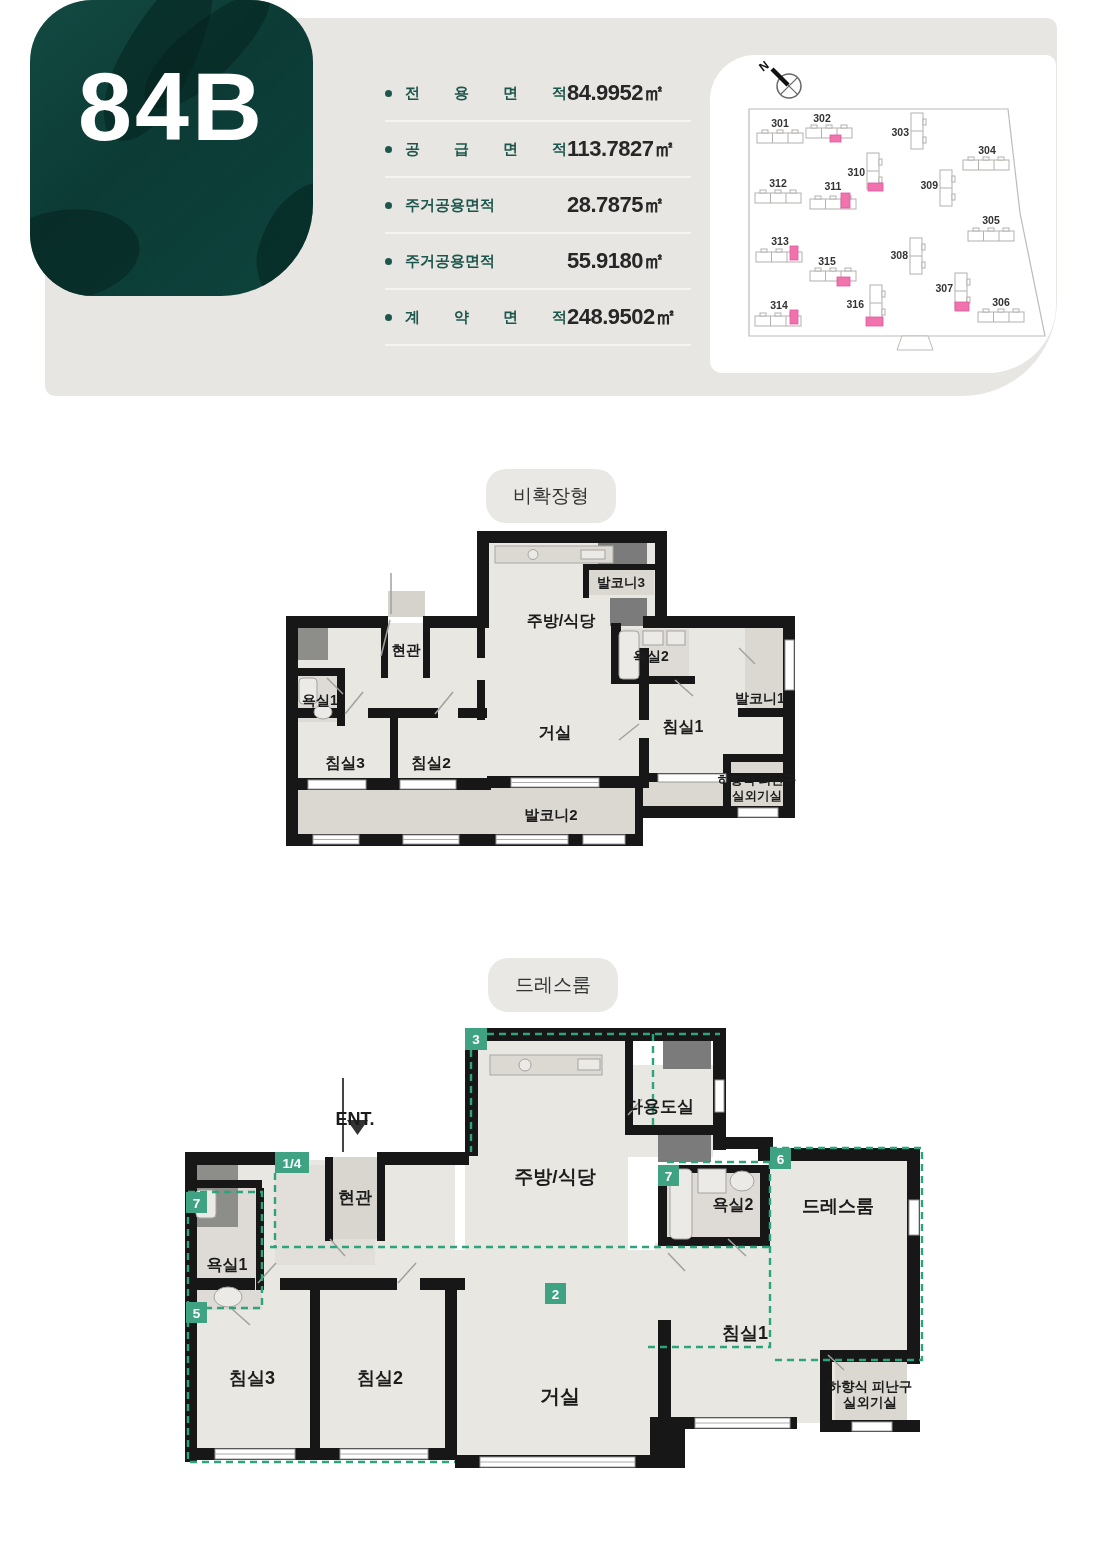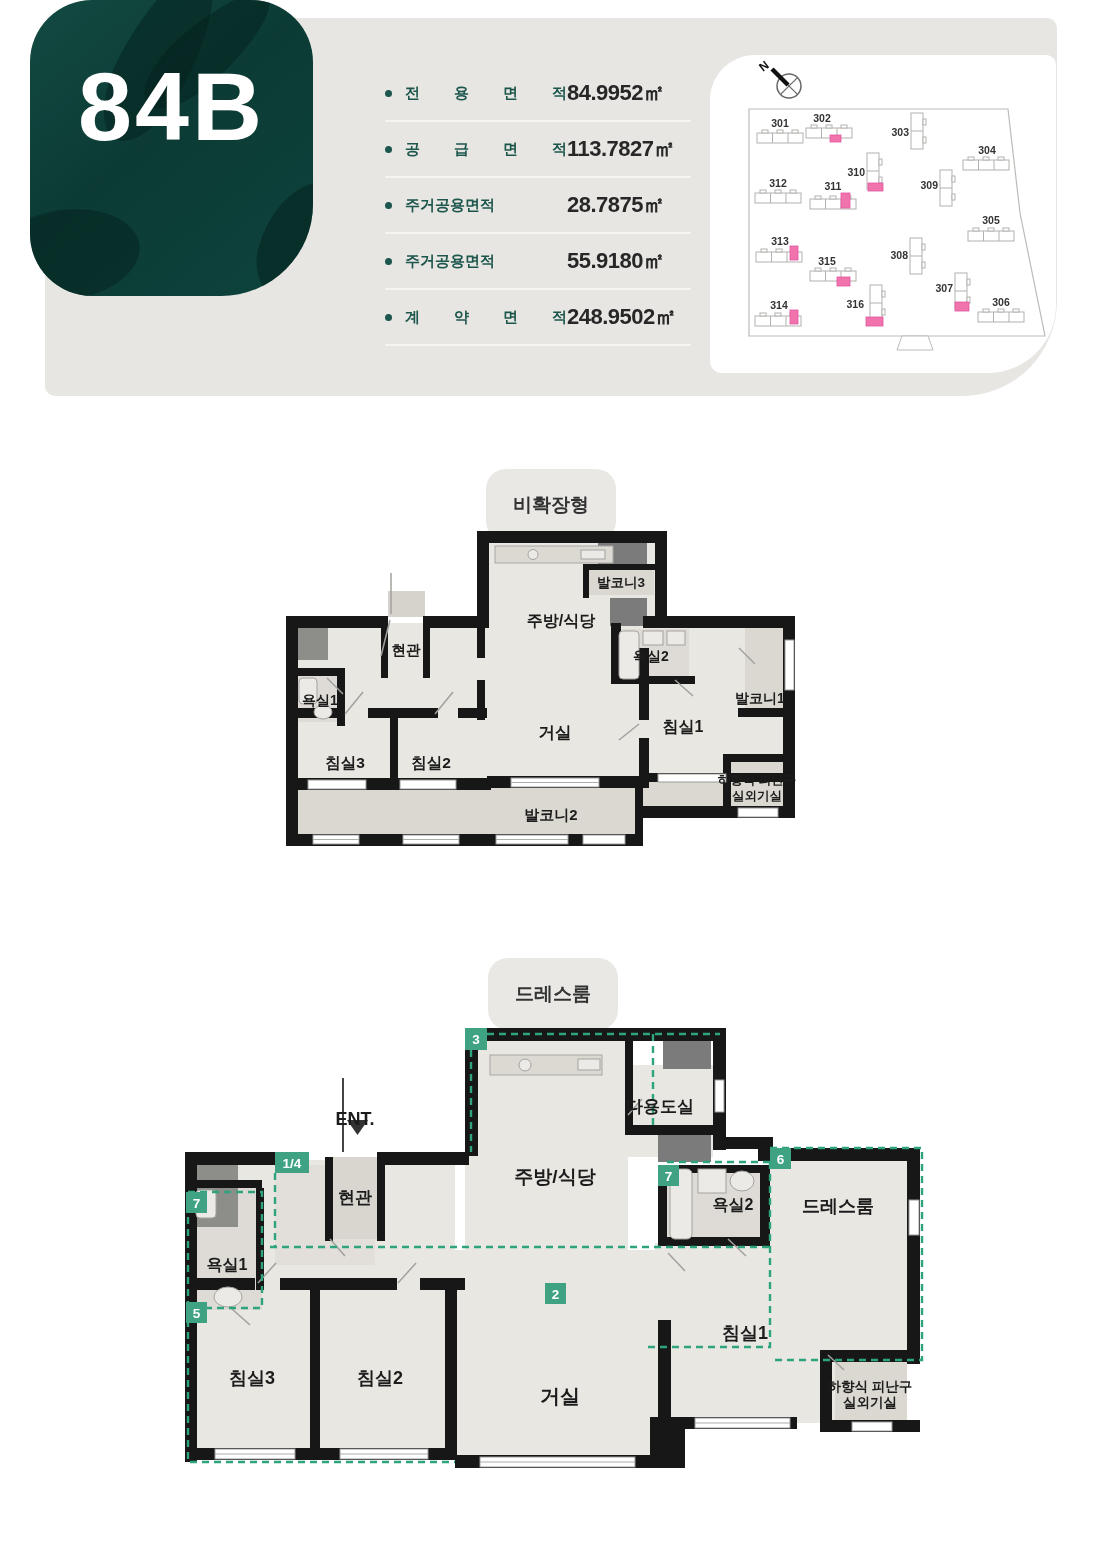--- a/index.html
+++ b/index.html
@@ -31,22 +31,22 @@
   
   .map-card{position:absolute;left:710px;top:55px;width:346px;height:318px;background:#fff;
             border-radius:45px 10px 68px 12px;}
   .bshape rect,.bshape line{fill:#fff;stroke:#b3b1ae;stroke-width:1;}
   .pk{fill:#f173ae;stroke:#e256a0;stroke-width:.8;}
   .bno{font-size:10.5px;font-weight:bold;fill:#333;text-anchor:middle;}
   .bno.end{text-anchor:end;}
 
   
   .plan-pill{position:absolute;transform:translateX(-50%);background:#e9e8e5;border-radius:20px;
-             height:38px;padding:17px 27px;display:flex;align-items:center;font-size:19px;
-             font-weight:bold;color:#333;}
+             height:38px;padding:8px 27px;display:flex;align-items:center;font-size:19px;
+             font-weight:normal;color:#333;}
 
   
   .wall{fill:#171717;}
   .floor{fill:#e9e7e2;}
   .balc{fill:#dbd8d1;}
   .bathf{fill:#dedbd6;}
   .shaft{fill:#7b7b7b;}
   .shaft2{fill:#8d8d8a;}
   .win{fill:#fff;stroke:#9a9a9a;stroke-width:1;}
   .winl{stroke:#adadad;stroke-width:1;}

